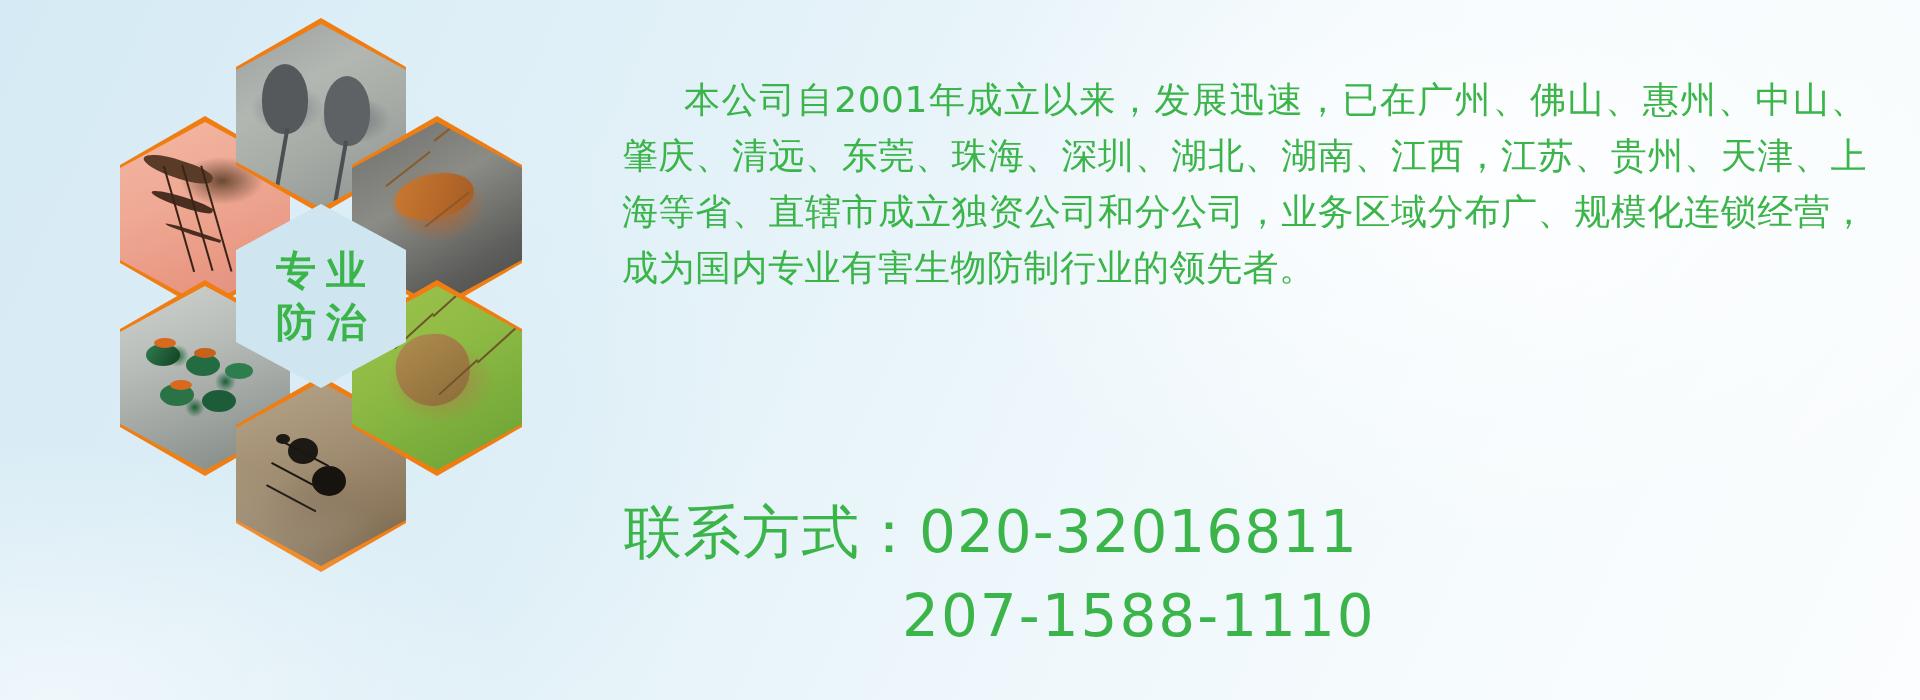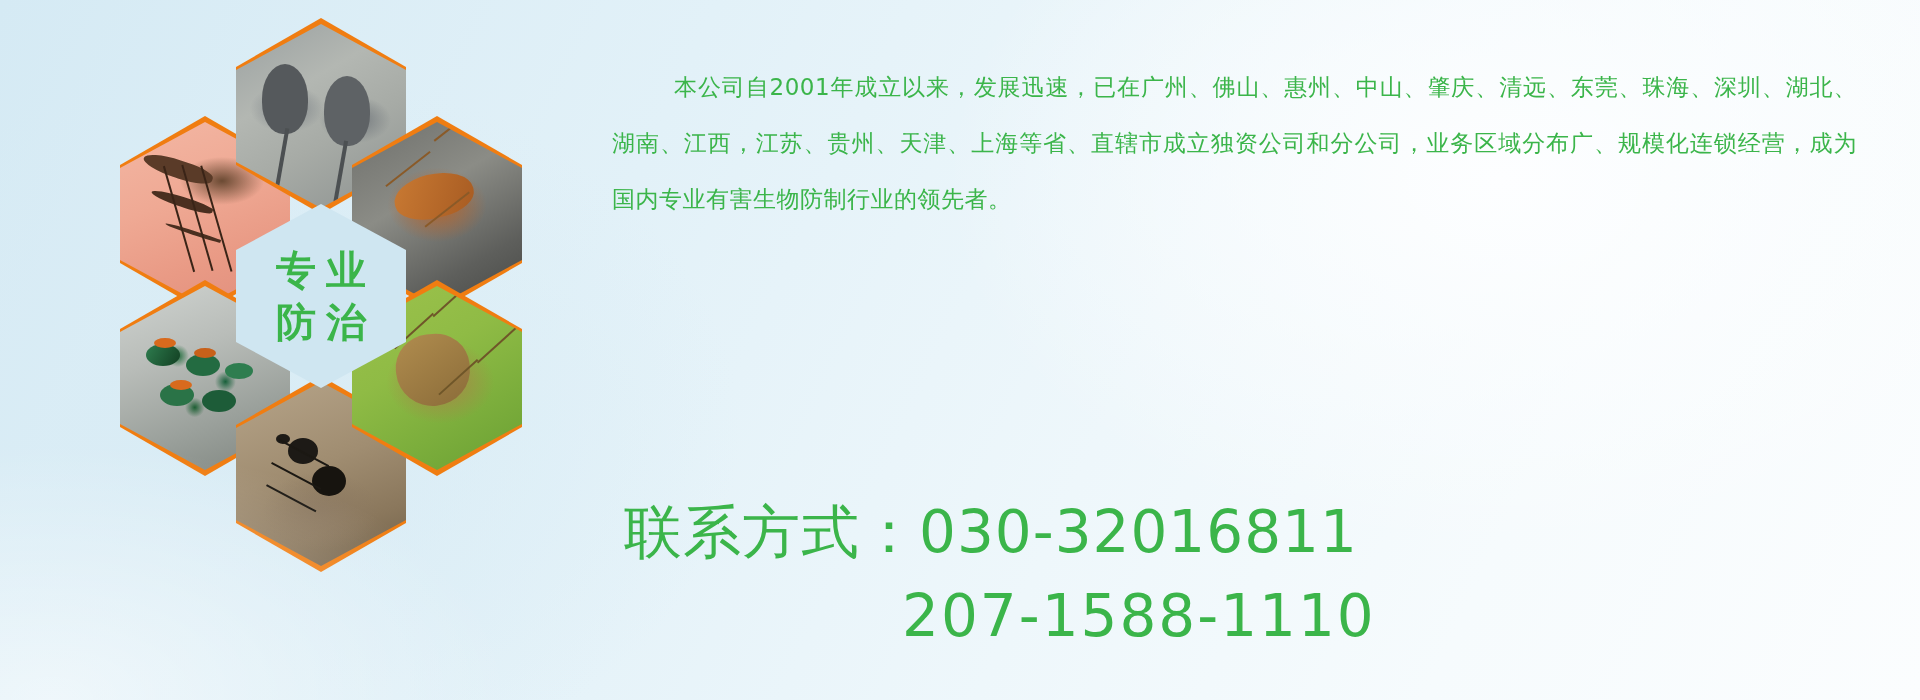--- a/index.html
+++ b/index.html
@@ -148,28 +148,29 @@
     background:#6f5629;transform:rotate(-42deg);
     box-shadow:50px 2px 0 0 #6f5629, 2px 64px 0 0 #6f5629, 52px 66px 0 0 #6f5629;
   }
 
   
   .copy{
     position:absolute;left:612px;top:36px;width:1280px;
   }
   .para{
     color:#3bb54a;
-    font-size:23px;
+    font-size:36px;
     line-height:56px;
     font-weight:500;
     letter-spacing:0.5px;
     text-indent:62px;
     width:1245px;
     text-align:justify;
     text-justify:inter-character;
+    margin-left:10px;
   }
   .contact{
     position:absolute;left:612px;top:490px;width:1290px;
     color:#3bb54a;
   }
   .contact-line{
     font-size:58px;line-height:84px;font-weight:500;white-space:nowrap;
   }
   .contact-line.l1{padding-left:12px;letter-spacing:1px;}
   .contact-line.l2{padding-left:290px;letter-spacing:2px;}
@@ -212,17 +213,17 @@
       </div>
     </div>
 
   </div>
 
   <div class="copy">
     <p class="para">本公司自2001年成立以来，发展迅速，已在广州、佛山、惠州、中山、肇庆、清远、东莞、珠海、深圳、湖北、湖南、江西，江苏、贵州、天津、上海等省、直辖市成立独资公司和分公司，业务区域分布广、规模化连锁经营，成为国内专业有害生物防制行业的领先者。</p>
   </div>
 
   <div class="contact">
-    <div class="contact-line l1">联系方式：030-32016811</div>
+    <div class="contact-line l1">联系方式：020-32016811</div>
     <div class="contact-line l2">207-1588-1110</div>
   </div>
 
 </div>
 
 </body></html>

